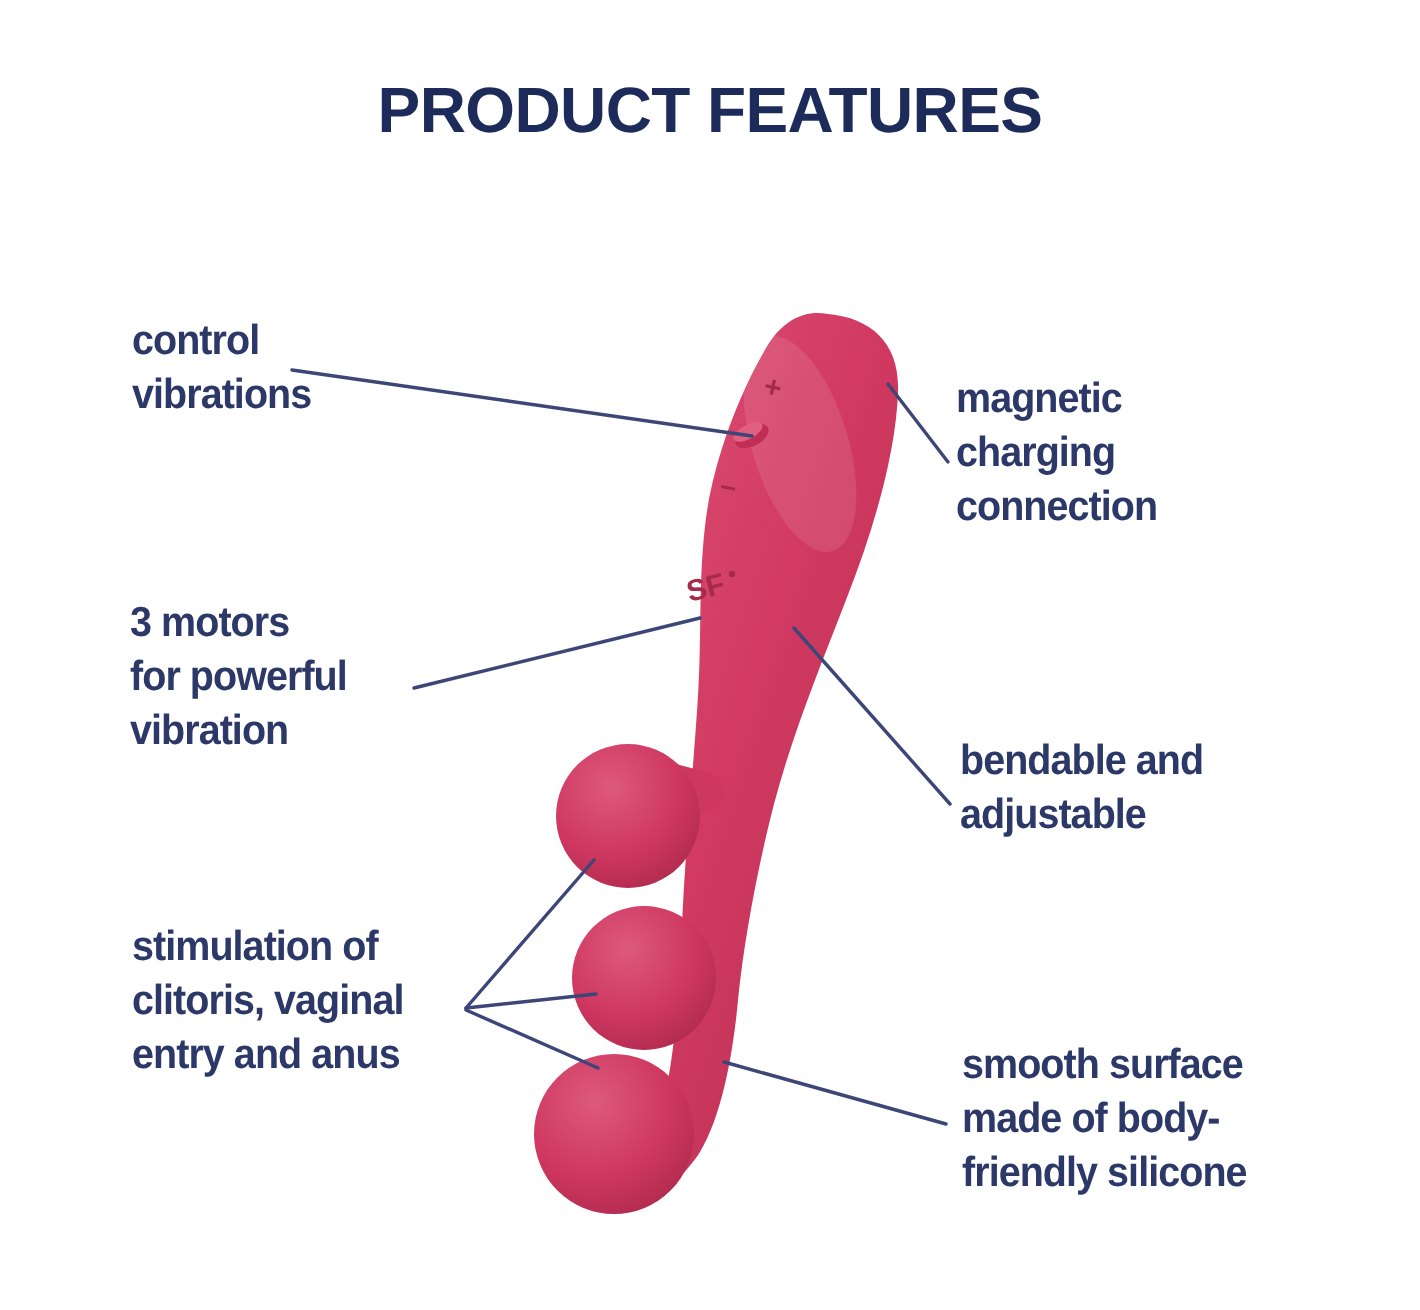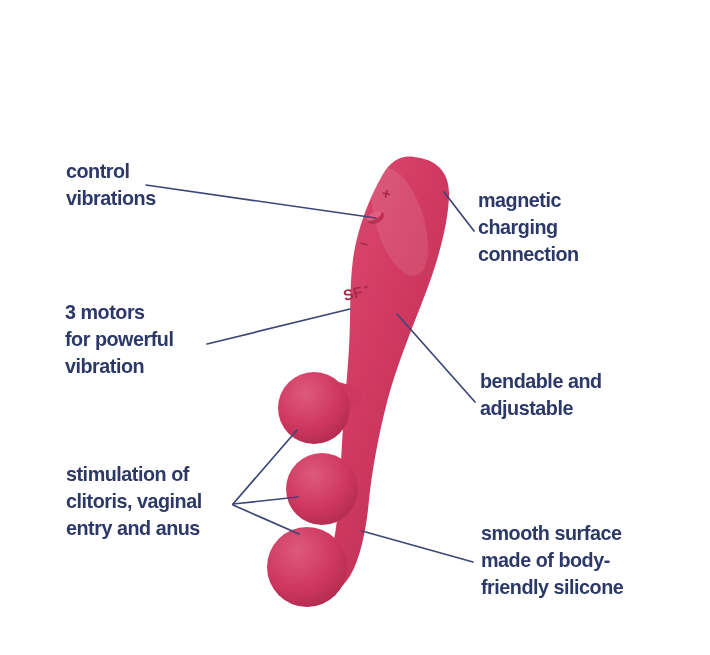--- a/index.html
+++ b/index.html
@@ -47,20 +47,21 @@
   .lbl-stimulation  { left: 66px;  top: 460px; }
   .lbl-magnetic     { left: 478px; top: 186px; }
   .lbl-bendable     { left: 480px; top: 367px; }
   .lbl-smooth       { left: 481px; top: 519px; }
 </style>
 </head>
 <body>
 
 <div class="canvas">
 
+  <h1 class="title">PRODUCT FEATURES</h1>
 
   <svg class="art" viewBox="0 0 710 655">
     <defs>
       <linearGradient id="gBody" x1="0" y1="0" x2="0.9" y2="1">
         <stop offset="0" stop-color="#dd5276"></stop>
         <stop offset="0.45" stop-color="#d23a62"></stop>
         <stop offset="1" stop-color="#b52d50"></stop>
       </linearGradient>
       <radialGradient id="gBall" cx="0.38" cy="0.30" r="0.85">
         <stop offset="0" stop-color="#dd5a7c"></stop>

